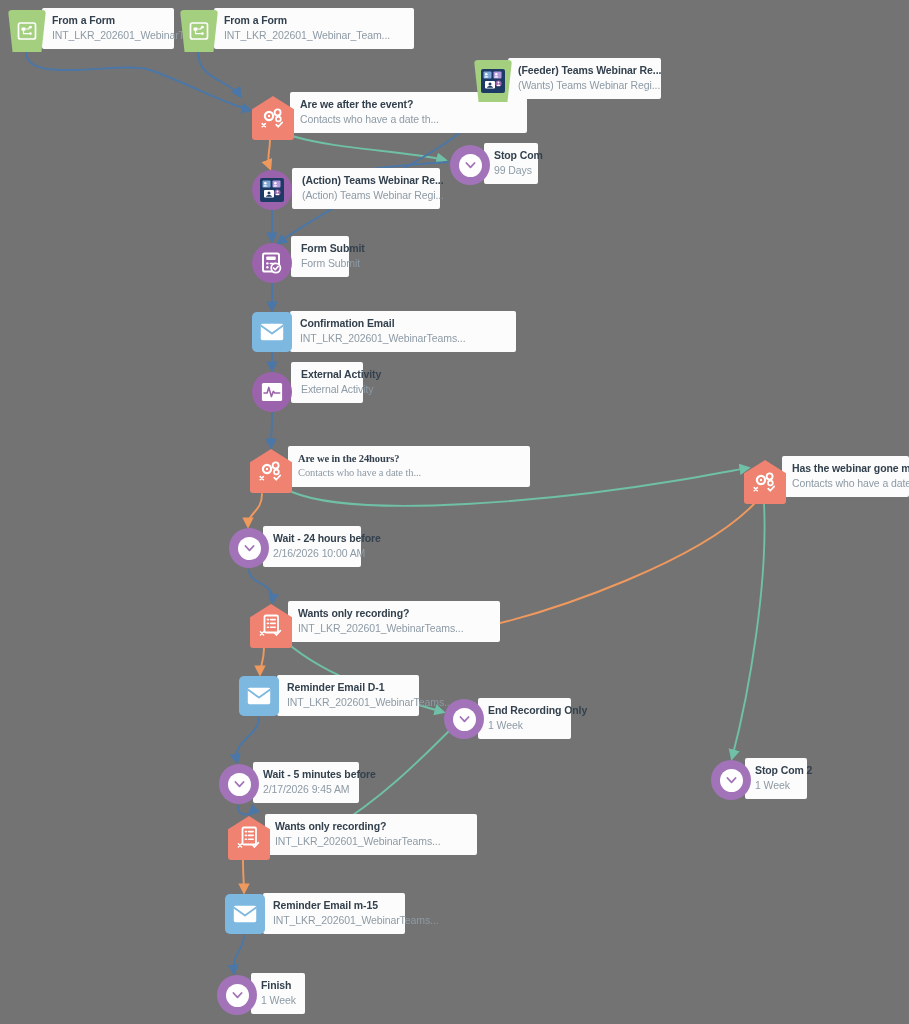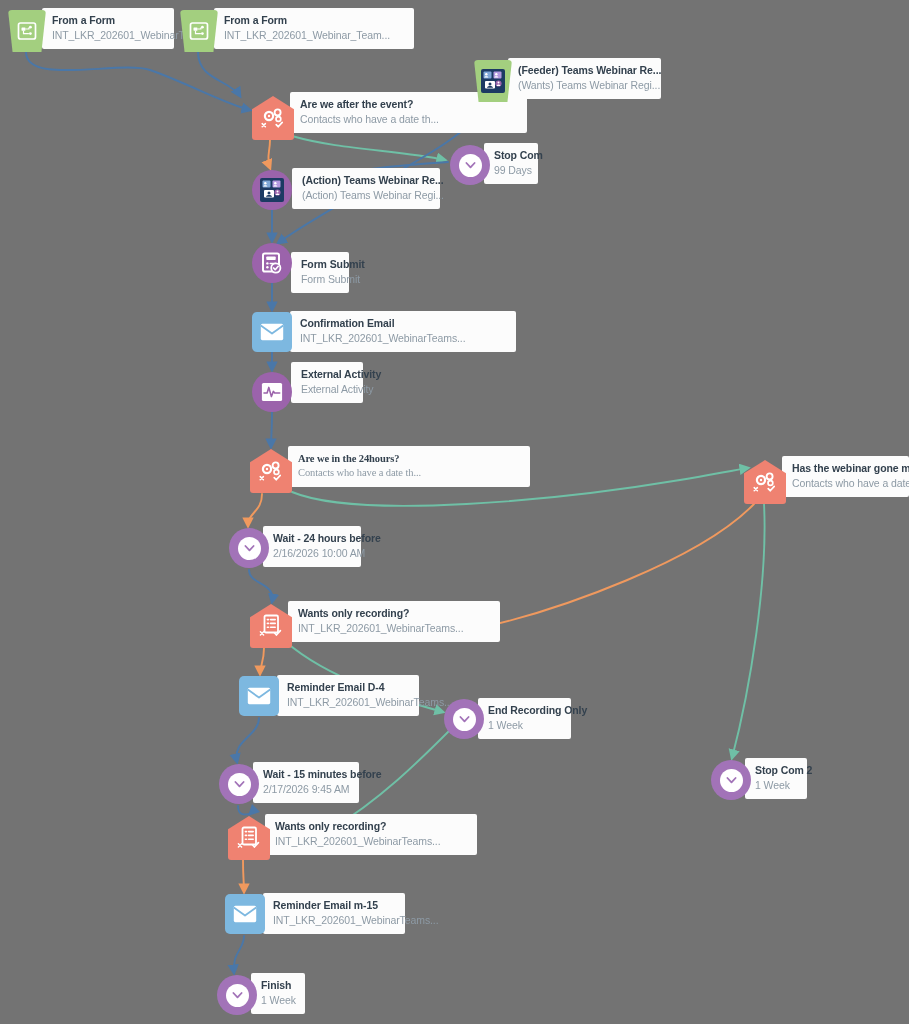--- a/index.html
+++ b/index.html
@@ -253,21 +253,21 @@
       <rect x="4" y="12" width="10" height="7.4" rx="1" fill="#ffffff"></rect>
       <circle cx="9" cy="15" r="1.5" fill="#1c3a63"></circle>
       <path d="M6,18.8 C6,16.3 12,16.3 12,18.8 z" fill="#1c3a63"></path>
       <circle cx="17.5" cy="14.5" r="3.1" fill="#9b63ab"></circle>
       <circle cx="17.5" cy="13.5" r="1" fill="#ffffff"></circle>
       <path d="M15.6,17 C15.6,14.9 19.4,14.9 19.4,17 z" fill="#ffffff"></path>
     </svg>
   </span>
         </div>
       </div>
-      <div class="label-card" style="left: 291px; top: 252px; width: 58px;">
+      <div class="label-card" style="left: 291px; top: 236px; width: 58px;">
         <div class="label-title">Form Submit</div>
         <div class="label-sub">Form Submit</div>
       </div>
       <div class="icon-wrap" style="left: 252px; top: 243px;">
         <div class="shape-circle">
           <span>
     <svg class="ico" width="24" height="24" viewBox="0 0 24 24">
       <rect x="3" y="2.5" width="16" height="18" rx="1.8" fill="none" stroke="#ffffff" stroke-width="2"></rect>
       <rect x="6.3" y="5.6" width="9.4" height="3.4" rx="0.7" fill="#ffffff"></rect>
       <circle cx="7.4" cy="12.4" r="1.2" fill="#ffffff"></circle>
@@ -370,21 +370,21 @@
       <path d="M10.4,6.6 h1.1 M13.6,6.6 h4.6" stroke="#ffffff" stroke-width="1.6" stroke-linecap="round"></path>
       <path d="M10.4,10.4 h1.1 M13.6,10.4 h4.6" stroke="#ffffff" stroke-width="1.6" stroke-linecap="round"></path>
       <path d="M10.4,14.2 h1.1 M13.6,14.2 h4.6" stroke="#ffffff" stroke-width="1.6" stroke-linecap="round"></path>
       <path d="M3.4,18.8 L6.6,22 M6.6,18.8 L3.4,22" stroke="#ffffff" stroke-width="1.5" stroke-linecap="round"></path>
       <path d="M17.4,19.8 L19.4,22 L23.4,17.6" stroke="#ffffff" stroke-width="1.7" fill="none" stroke-linecap="round" stroke-linejoin="round"></path>
     </svg>
   </span>
         </div>
       </div>
       <div class="label-card" style="left: 277px; top: 675px; width: 142px;">
-        <div class="label-title">Reminder Email D-4</div>
+        <div class="label-title">Reminder Email D-1</div>
         <div class="label-sub">INT_LKR_202601_WebinarTeams...</div>
       </div>
       <div class="icon-wrap" style="left: 239px; top: 676px;">
         <div class="shape-email">
           <span>
     <svg class="ico" width="24" height="18" viewBox="0 0 24 18">
       <rect x="0.8" y="0.8" width="22.4" height="16.4" rx="1.6" fill="#ffffff"></rect>
       <path d="M0.8,2.6 L12,10.6 L23.2,2.6" fill="none" stroke="#7db8e0" stroke-width="1.8" stroke-linejoin="round"></path>
     </svg>
   </span>
@@ -399,21 +399,21 @@
           <div class="timer-inner">
             <span>
     <svg class="ico" width="15" height="15" viewBox="0 0 15 15">
       <path d="M3.4,5 L7.5,9.4 L11.6,5" stroke="#a273b8" stroke-width="1.8" fill="none" stroke-linecap="round" stroke-linejoin="round"></path>
     </svg>
   </span>
           </div>
         </div>
       </div>
       <div class="label-card" style="left: 253px; top: 762px; width: 106px;">
-        <div class="label-title">Wait - 15 minutes before</div>
+        <div class="label-title">Wait - 5 minutes before</div>
         <div class="label-sub">2/17/2026 9:45 AM</div>
       </div>
       <div class="icon-wrap" style="left: 219px; top: 764px;">
         <div class="shape-circle timer">
           <div class="timer-inner">
             <span>
     <svg class="ico" width="15" height="15" viewBox="0 0 15 15">
       <path d="M3.4,5 L7.5,9.4 L11.6,5" stroke="#a273b8" stroke-width="1.8" fill="none" stroke-linecap="round" stroke-linejoin="round"></path>
     </svg>
   </span>

